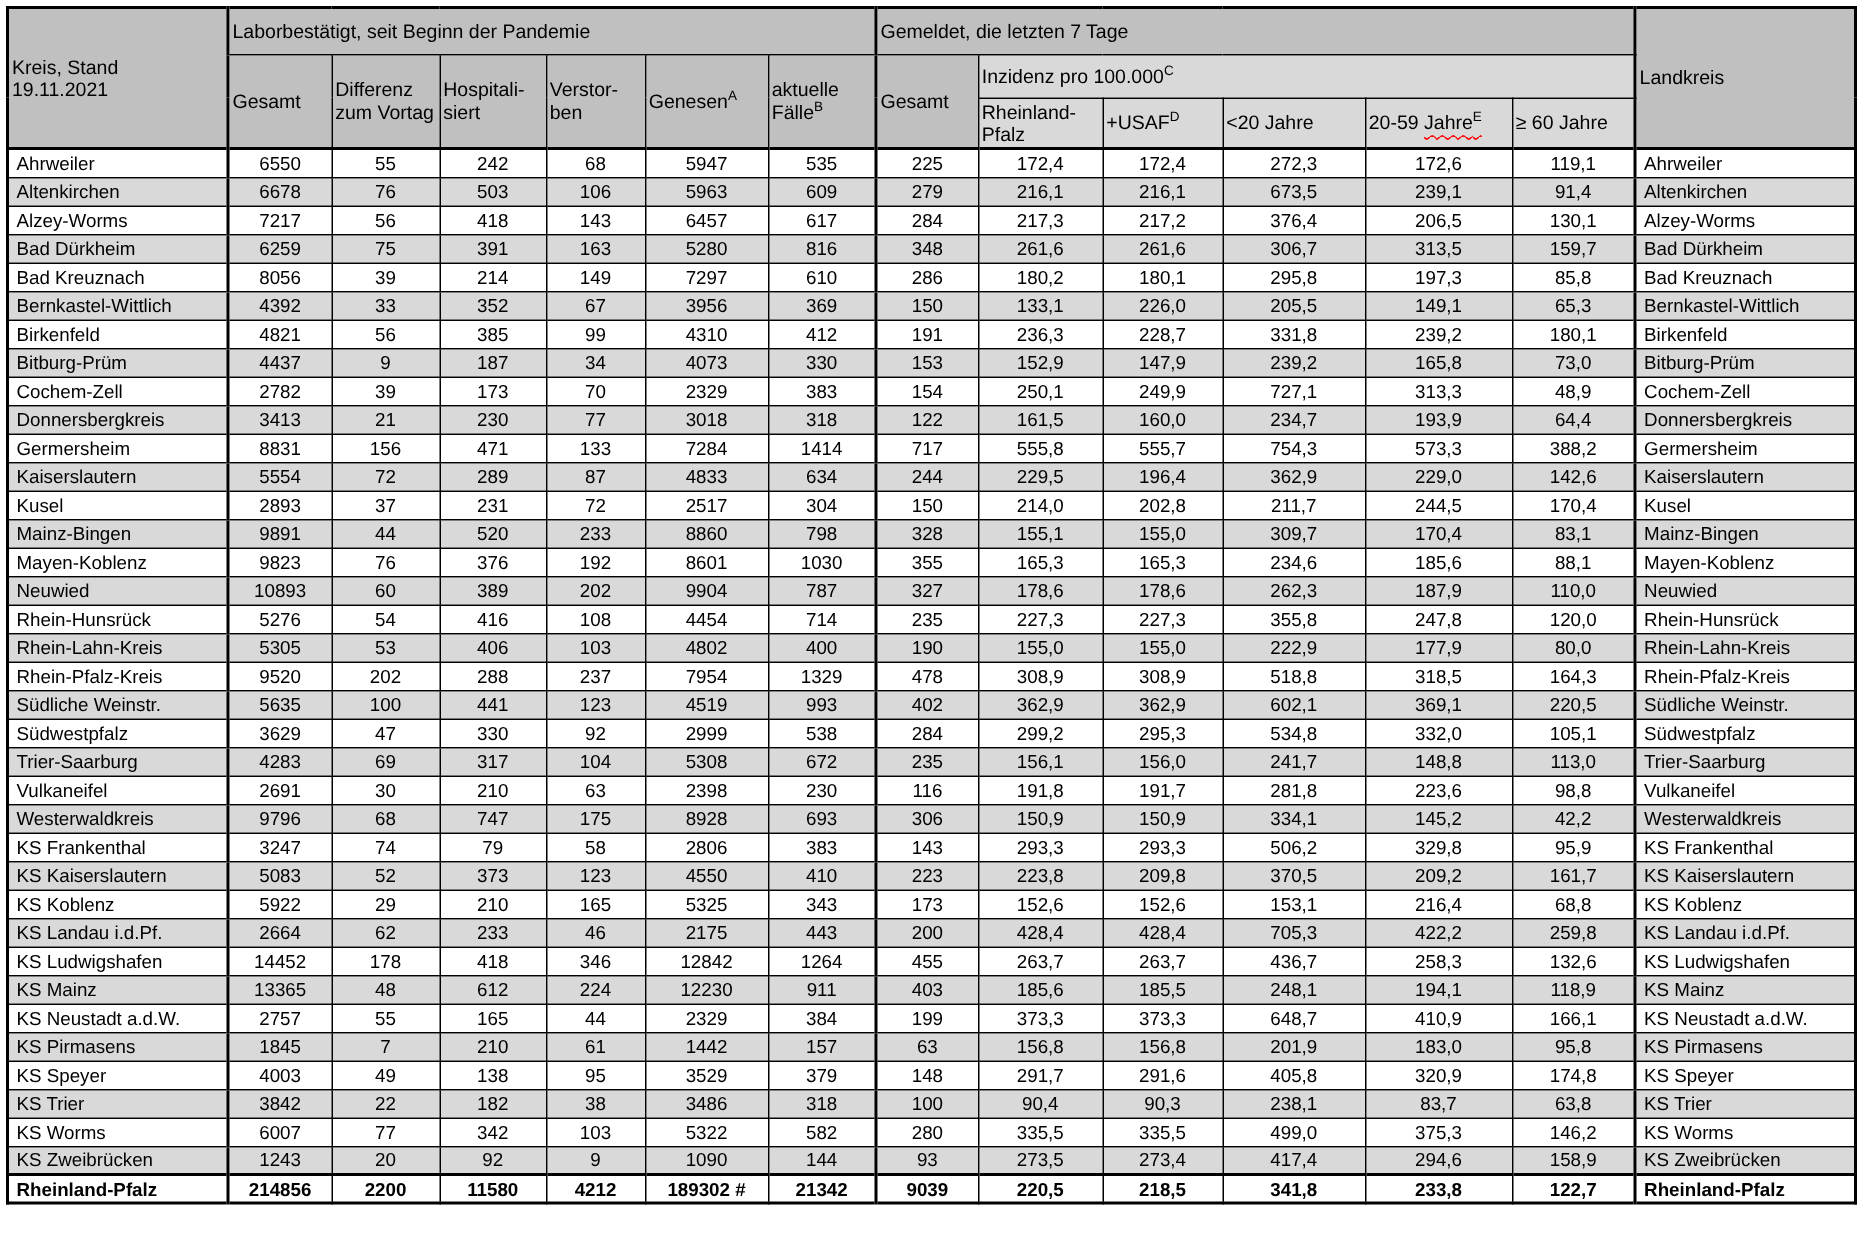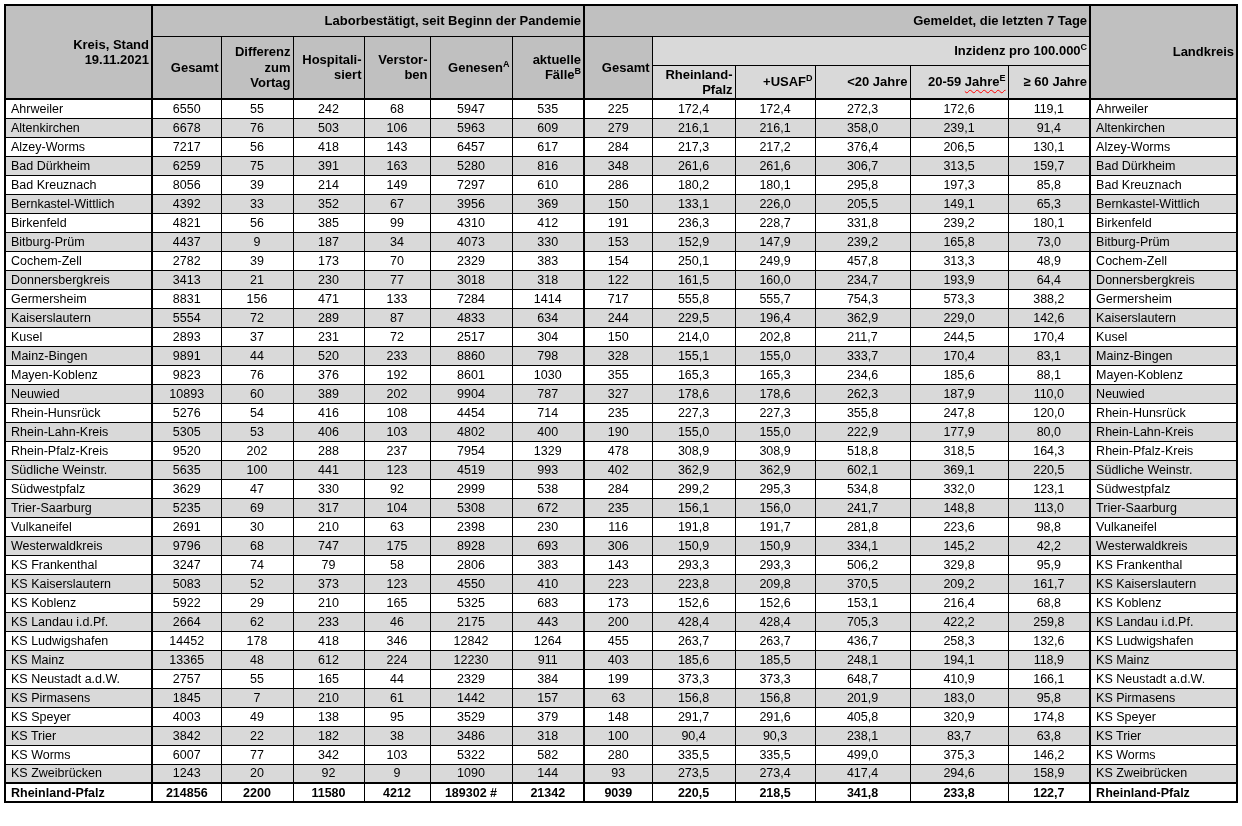--- a/index.html
+++ b/index.html
@@ -23,23 +23,23 @@
     width:1232px;
     border:2px solid var(--border-col);
     font-size:12.5px;
   }
   th,td{
     border:1px solid var(--border-col);
     overflow:hidden;
     padding:0;
   }
   thead th{
-    font-weight:bold;
+    font-weight:normal;
     font-size:13px;
-    text-align:right;
+    text-align:left;
     vertical-align:middle;
     white-space:normal;
     line-height:1.18;
     background:var(--header-bg);
     padding:1px 2px;
   }
   thead th.sub{background:var(--subheader-bg);}
   thead tr.r1{height:31px;}
   thead tr.r2{height:29px;}
   thead tr.r3{height:33px;}
@@ -174,21 +174,21 @@
           <td class="name">Altenkirchen</td>
           <td class="sep">6678</td>
           <td>76</td>
           <td>503</td>
           <td>106</td>
           <td>5963</td>
           <td>609</td>
           <td class="sep">279</td>
           <td>216,1</td>
           <td>216,1</td>
-          <td>358,0</td>
+          <td>673,5</td>
           <td>239,1</td>
           <td>91,4</td>
           <td class="name sep">Altenkirchen</td>
         </tr>
         <tr>
           <td class="name">Alzey-Worms</td>
           <td class="sep">7217</td>
           <td>56</td>
           <td>418</td>
           <td>143</td>
@@ -286,21 +286,21 @@
           <td class="name">Cochem-Zell</td>
           <td class="sep">2782</td>
           <td>39</td>
           <td>173</td>
           <td>70</td>
           <td>2329</td>
           <td>383</td>
           <td class="sep">154</td>
           <td>250,1</td>
           <td>249,9</td>
-          <td>457,8</td>
+          <td>727,1</td>
           <td>313,3</td>
           <td>48,9</td>
           <td class="name sep">Cochem-Zell</td>
         </tr>
         <tr class="alt">
           <td class="name">Donnersbergkreis</td>
           <td class="sep">3413</td>
           <td>21</td>
           <td>230</td>
           <td>77</td>
@@ -366,21 +366,21 @@
           <td class="name">Mainz-Bingen</td>
           <td class="sep">9891</td>
           <td>44</td>
           <td>520</td>
           <td>233</td>
           <td>8860</td>
           <td>798</td>
           <td class="sep">328</td>
           <td>155,1</td>
           <td>155,0</td>
-          <td>333,7</td>
+          <td>309,7</td>
           <td>170,4</td>
           <td>83,1</td>
           <td class="name sep">Mainz-Bingen</td>
         </tr>
         <tr>
           <td class="name">Mayen-Koblenz</td>
           <td class="sep">9823</td>
           <td>76</td>
           <td>376</td>
           <td>192</td>
@@ -480,26 +480,26 @@
           <td>47</td>
           <td>330</td>
           <td>92</td>
           <td>2999</td>
           <td>538</td>
           <td class="sep">284</td>
           <td>299,2</td>
           <td>295,3</td>
           <td>534,8</td>
           <td>332,0</td>
-          <td>123,1</td>
+          <td>105,1</td>
           <td class="name sep">Südwestpfalz</td>
         </tr>
         <tr class="alt">
           <td class="name">Trier-Saarburg</td>
-          <td class="sep">5235</td>
+          <td class="sep">4283</td>
           <td>69</td>
           <td>317</td>
           <td>104</td>
           <td>5308</td>
           <td>672</td>
           <td class="sep">235</td>
           <td>156,1</td>
           <td>156,0</td>
           <td>241,7</td>
           <td>148,8</td>
@@ -570,21 +570,21 @@
           <td>161,7</td>
           <td class="name sep">KS Kaiserslautern</td>
         </tr>
         <tr>
           <td class="name">KS Koblenz</td>
           <td class="sep">5922</td>
           <td>29</td>
           <td>210</td>
           <td>165</td>
           <td>5325</td>
-          <td>683</td>
+          <td>343</td>
           <td class="sep">173</td>
           <td>152,6</td>
           <td>152,6</td>
           <td>153,1</td>
           <td>216,4</td>
           <td>68,8</td>
           <td class="name sep">KS Koblenz</td>
         </tr>
         <tr class="alt">
           <td class="name">KS Landau i.d.Pf.</td>

